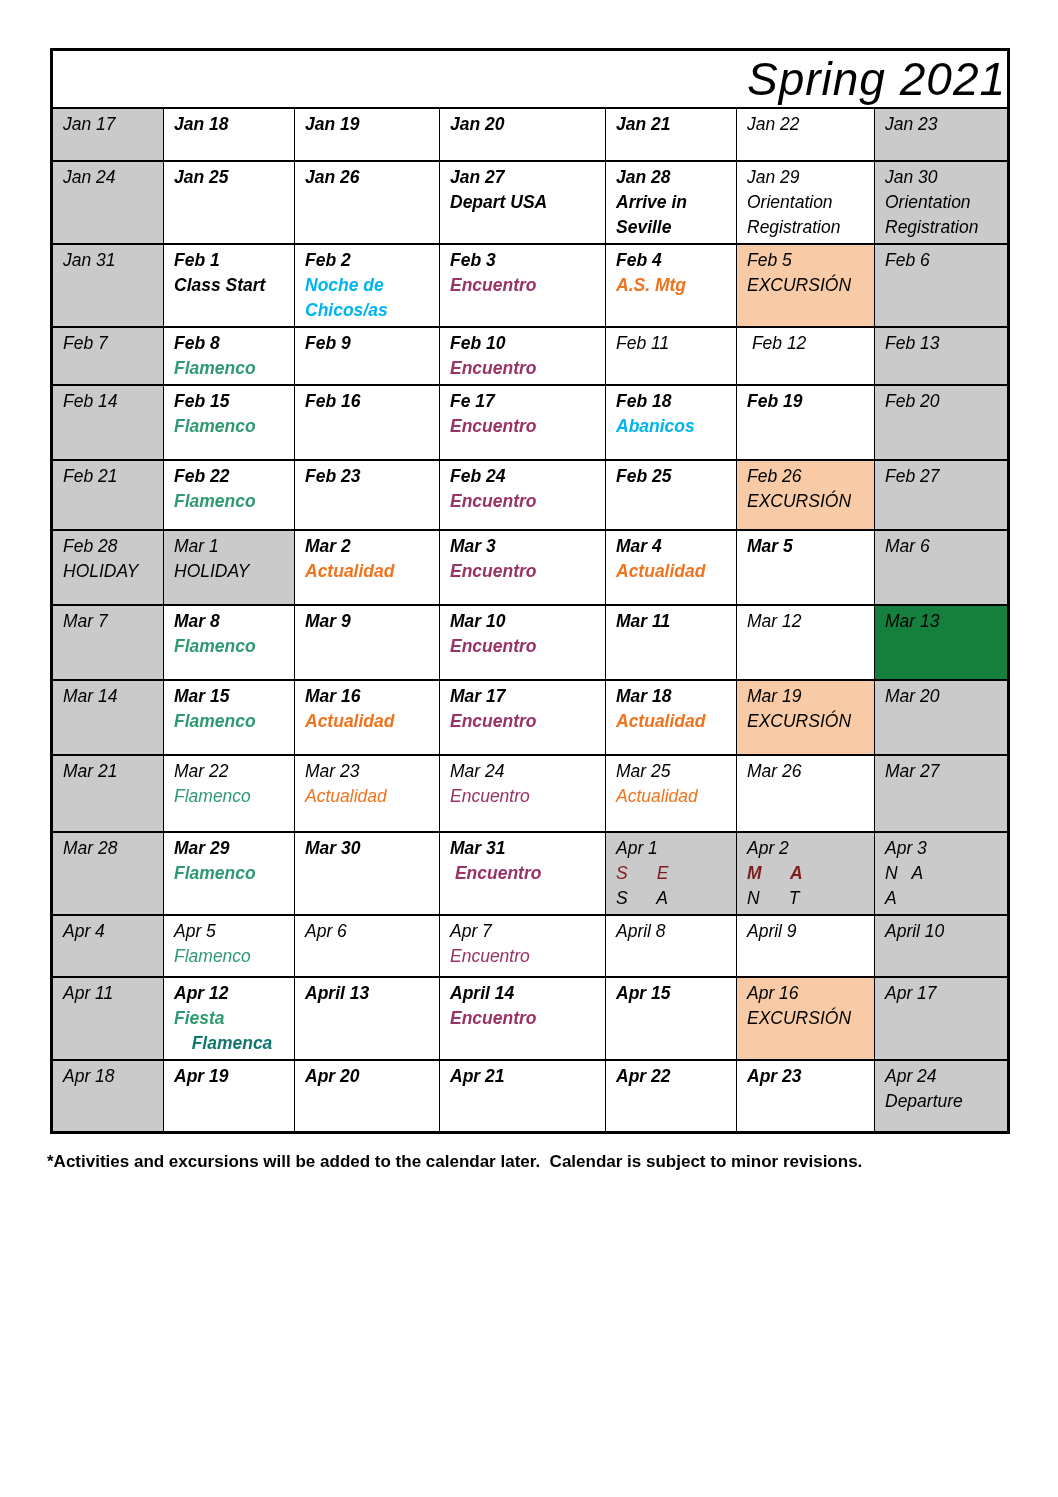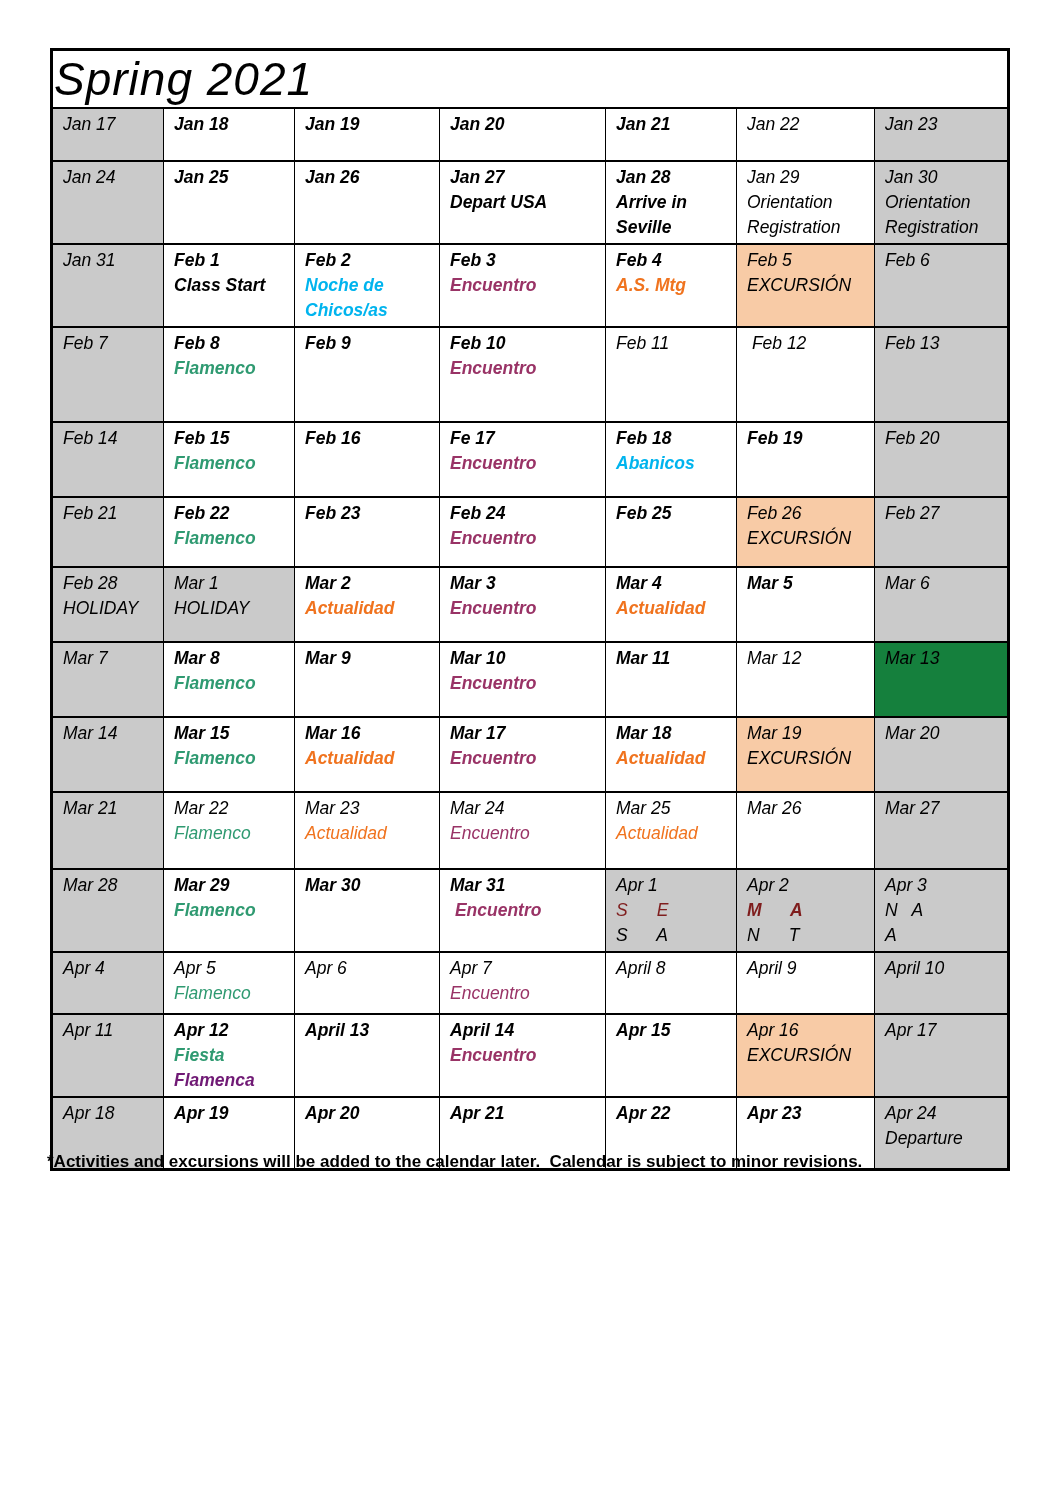--- a/index.html
+++ b/index.html
@@ -19,21 +19,21 @@
     width: 957px;
     border-collapse: collapse;
     table-layout: fixed;
     border: 3px solid #000;
     font-style: italic;
   }
   td, th { border: 1px solid #000; box-sizing: border-box; }
   tr.week-row td { border-bottom-width: 2px; border-top-width: 2px; }
   .title-cell {
     height: 57px;
-    text-align: left;
+    text-align: right;
     vertical-align: middle;
     font-size: 46px;
     font-weight: normal;
     border-bottom: 2px solid #000;
     background: #ffffff;
     letter-spacing: 1px;
   }
   .day-th {
     height: 32px;
     font-size: 19px;
@@ -156,21 +156,21 @@
             <div class="ev b" style="color: rgb(240, 115, 30);">A.S. Mtg</div>
           </td>
           <td class="cal-cell" style="background: rgb(248, 203, 166);">
             <div class="date">Feb 5</div>
             <div class="ev" style="color: rgb(0, 0, 0);">EXCURSIÓN</div>
           </td>
           <td class="cal-cell" style="background: rgb(202, 202, 202); margin-left: 20px;">
             <div class="date">Feb 6</div>
           </td>
         </tr>
-        <tr class="week-row" style="height: 95px;">
+        <tr class="week-row" style="height: 58px;">
           <td class="cal-cell" style="background: rgb(202, 202, 202);">
             <div class="date">Feb 7</div>
           </td>
           <td class="cal-cell">
             <div class="date b">Feb 8</div>
             <div class="ev b" style="color: rgb(47, 154, 113);">Flamenco</div>
           </td>
           <td class="cal-cell">
             <div class="date b">Feb 9</div>
           </td>
@@ -404,21 +404,21 @@
             <div class="date">April 10</div>
           </td>
         </tr>
         <tr class="week-row" style="height: 76px;">
           <td class="cal-cell" style="background: rgb(202, 202, 202);">
             <div class="date">Apr 11</div>
           </td>
           <td class="cal-cell">
             <div class="date b">Apr 12</div>
             <div class="ev b" style="color: rgb(47, 154, 113);">Fiesta</div>
-            <div class="ev b" style="color: #701a75;">Flamenca</div>
+            <div class="ev b" style="color: #0f766e; text-align: center;">Flamenca</div>
           </td>
           <td class="cal-cell">
             <div class="date b">April 13</div>
           </td>
           <td class="cal-cell">
             <div class="date b">April 14</div>
             <div class="ev b" style="color: rgb(153, 51, 102);">Encuentro</div>
           </td>
           <td class="cal-cell">
             <div class="date b">Apr 15</div>

